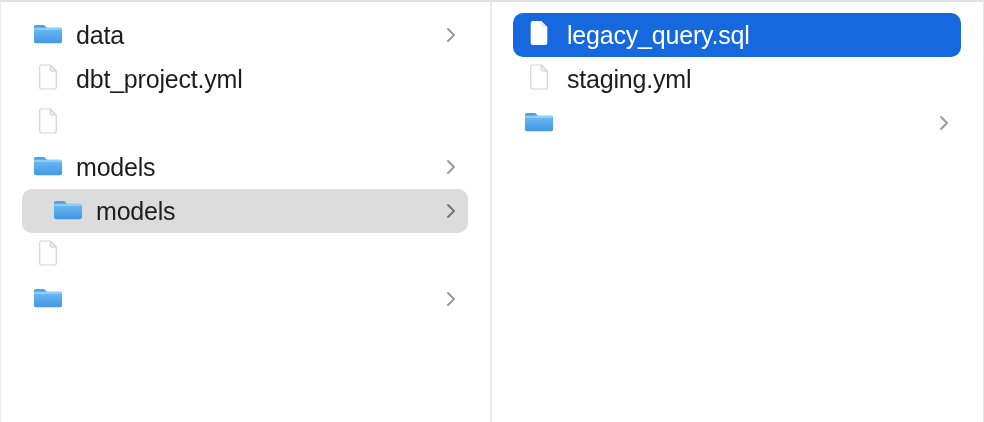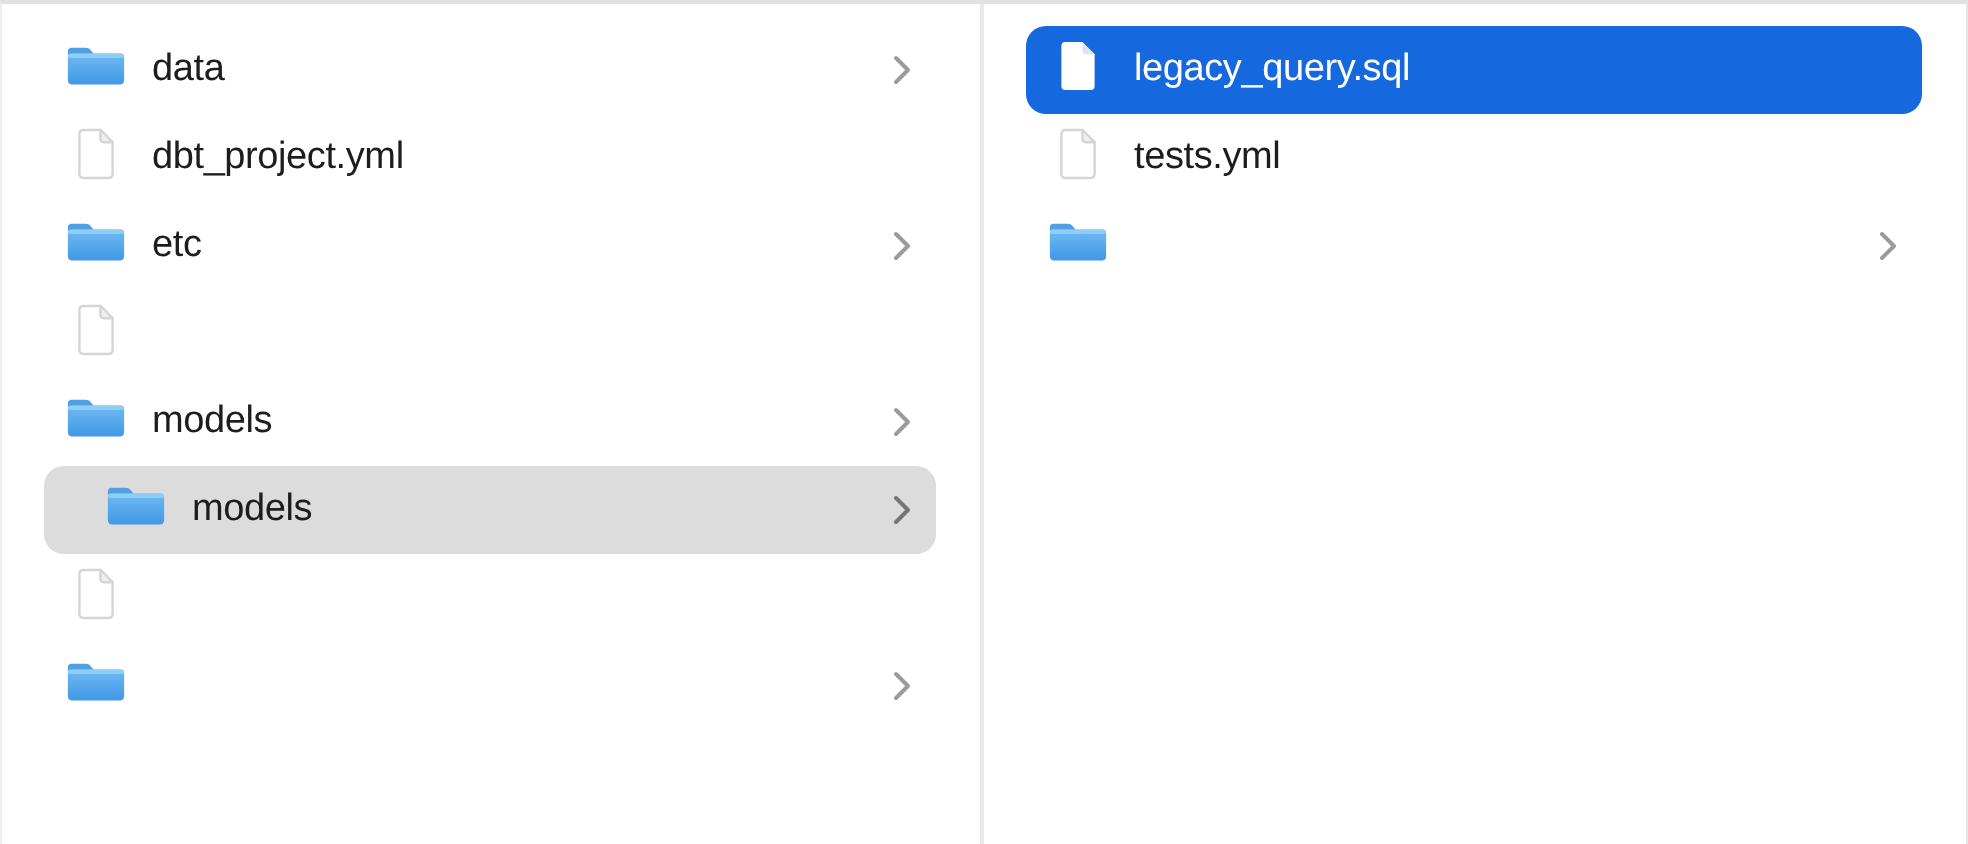--- a/index.html
+++ b/index.html
@@ -39,21 +39,21 @@
   }
   .row.selected-gray { background: var(--selection-gray, #dcdcdc); padding-left: 31px; }
   .row.selected-blue { background: var(--selection-blue, #1668df); }
   .icon-slot {
     width: 30px; height: 30px;
     flex: 0 0 30px;
     display: flex; align-items: center; justify-content: center;
   }
   .label {
     margin-left: 13px;
-    font-size: 19px;
+    font-size: 25px;
     line-height: 44px;
     color: #1d1d1f;
     letter-spacing: -0.2px;
     white-space: nowrap;
   }
   .row.selected-blue .label { color: #ffffff; }
   .chevron {
     margin-left: auto;
     color: #9b9b9b;
     display: flex; align-items: center;
@@ -104,44 +104,20 @@
             <svg width="22" height="28" viewBox="0 0 22 28">
               <path d="M2.7 4 Q2.7 2 4.7 2 H13.2 L19.3 8.1 V24 Q19.3 26 17.3 26 H4.7 Q2.7 26 2.7 24 Z" fill="#ffffff" stroke="#d5d5d5" stroke-width="1.2"></path>
               <path class="page-fold" d="M13.2 2 V6.1 Q13.2 8.1 15.2 8.1 H19.3 Z" stroke="#d5d5d5" stroke-width="1.2" stroke-linejoin="round"></path>
             </svg>
           </span>
         </span>
         <span class="label">dbt_project.yml</span>
 
       </div>
 
-      <div class="row folder">
-        <span class="icon-slot">
-          <span class="icon-folder">
-            <svg width="30" height="23" viewBox="0 0 32 24">
-              <defs>
-                <linearGradient id="fg" x1="0" y1="0" x2="0" y2="1">
-                  <stop offset="0" stop-color="#6fbaf2"></stop>
-                  <stop offset="1" stop-color="#4198e6"></stop>
-                </linearGradient>
-              </defs>
-              <path d="M1 8 V4.8 Q1 2.8 3 2.8 H10.6 Q12.1 2.8 13.1 4 L15.3 6.6 H1 Z" fill="#4f9fe3"></path>
-              <rect x="1" y="5.8" width="30" height="16.6" rx="2.2" fill="url(#fg)"></rect>
-              <rect x="1" y="5.8" width="30" height="2.4" rx="1.2" fill="#8ecdf6"></rect>
-            </svg>
-          </span>
-
-        </span>
-        <span class="label">etc</span>
-        <span class="chevron">
-          <svg width="10" height="16" viewBox="0 0 10 16">
-            <path d="M2 2 L8 8 L2 14" fill="none" stroke-width="2" stroke-linecap="round" stroke-linejoin="round"></path>
-          </svg>
-        </span>
-      </div>
 
       <div class="row file">
         <span class="icon-slot">
 
           <span class="icon-file">
             <svg width="22" height="28" viewBox="0 0 22 28">
               <path d="M2.7 4 Q2.7 2 4.7 2 H13.2 L19.3 8.1 V24 Q19.3 26 17.3 26 H4.7 Q2.7 26 2.7 24 Z" fill="#ffffff" stroke="#d5d5d5" stroke-width="1.2"></path>
               <path class="page-fold" d="M13.2 2 V6.1 Q13.2 8.1 15.2 8.1 H19.3 Z" stroke="#d5d5d5" stroke-width="1.2" stroke-linejoin="round"></path>
             </svg>
           </span>
@@ -259,21 +235,21 @@
       <div class="row file">
         <span class="icon-slot">
 
           <span class="icon-file">
             <svg width="22" height="28" viewBox="0 0 22 28">
               <path d="M2.7 4 Q2.7 2 4.7 2 H13.2 L19.3 8.1 V24 Q19.3 26 17.3 26 H4.7 Q2.7 26 2.7 24 Z" fill="#ffffff" stroke="#d5d5d5" stroke-width="1.2"></path>
               <path class="page-fold" d="M13.2 2 V6.1 Q13.2 8.1 15.2 8.1 H19.3 Z" stroke="#d5d5d5" stroke-width="1.2" stroke-linejoin="round"></path>
             </svg>
           </span>
         </span>
-        <span class="label">tests.yml</span>
+        <span class="label">staging.yml</span>
 
       </div>
 
       <div class="row folder">
         <span class="icon-slot">
           <span class="icon-folder">
             <svg width="30" height="23" viewBox="0 0 32 24">
               <path d="M1 8 V4.8 Q1 2.8 3 2.8 H10.6 Q12.1 2.8 13.1 4 L15.3 6.6 H1 Z" fill="#4f9fe3"></path>
               <rect x="1" y="5.8" width="30" height="16.6" rx="2.2" fill="url(#fg)"></rect>
               <rect x="1" y="5.8" width="30" height="2.4" rx="1.2" fill="#8ecdf6"></rect>

